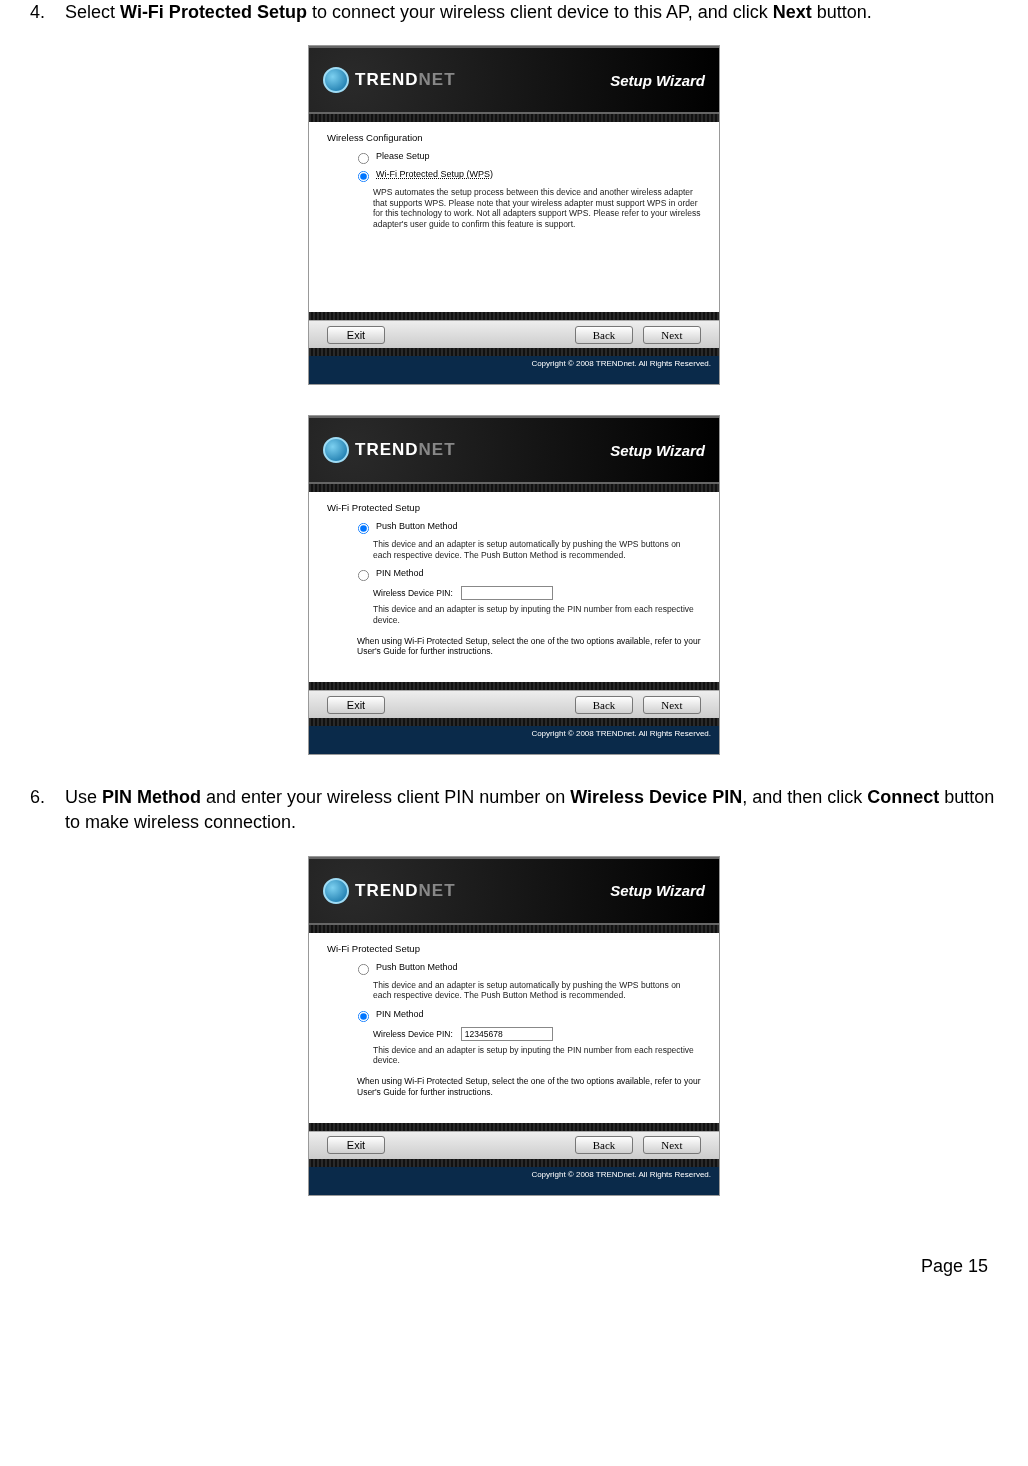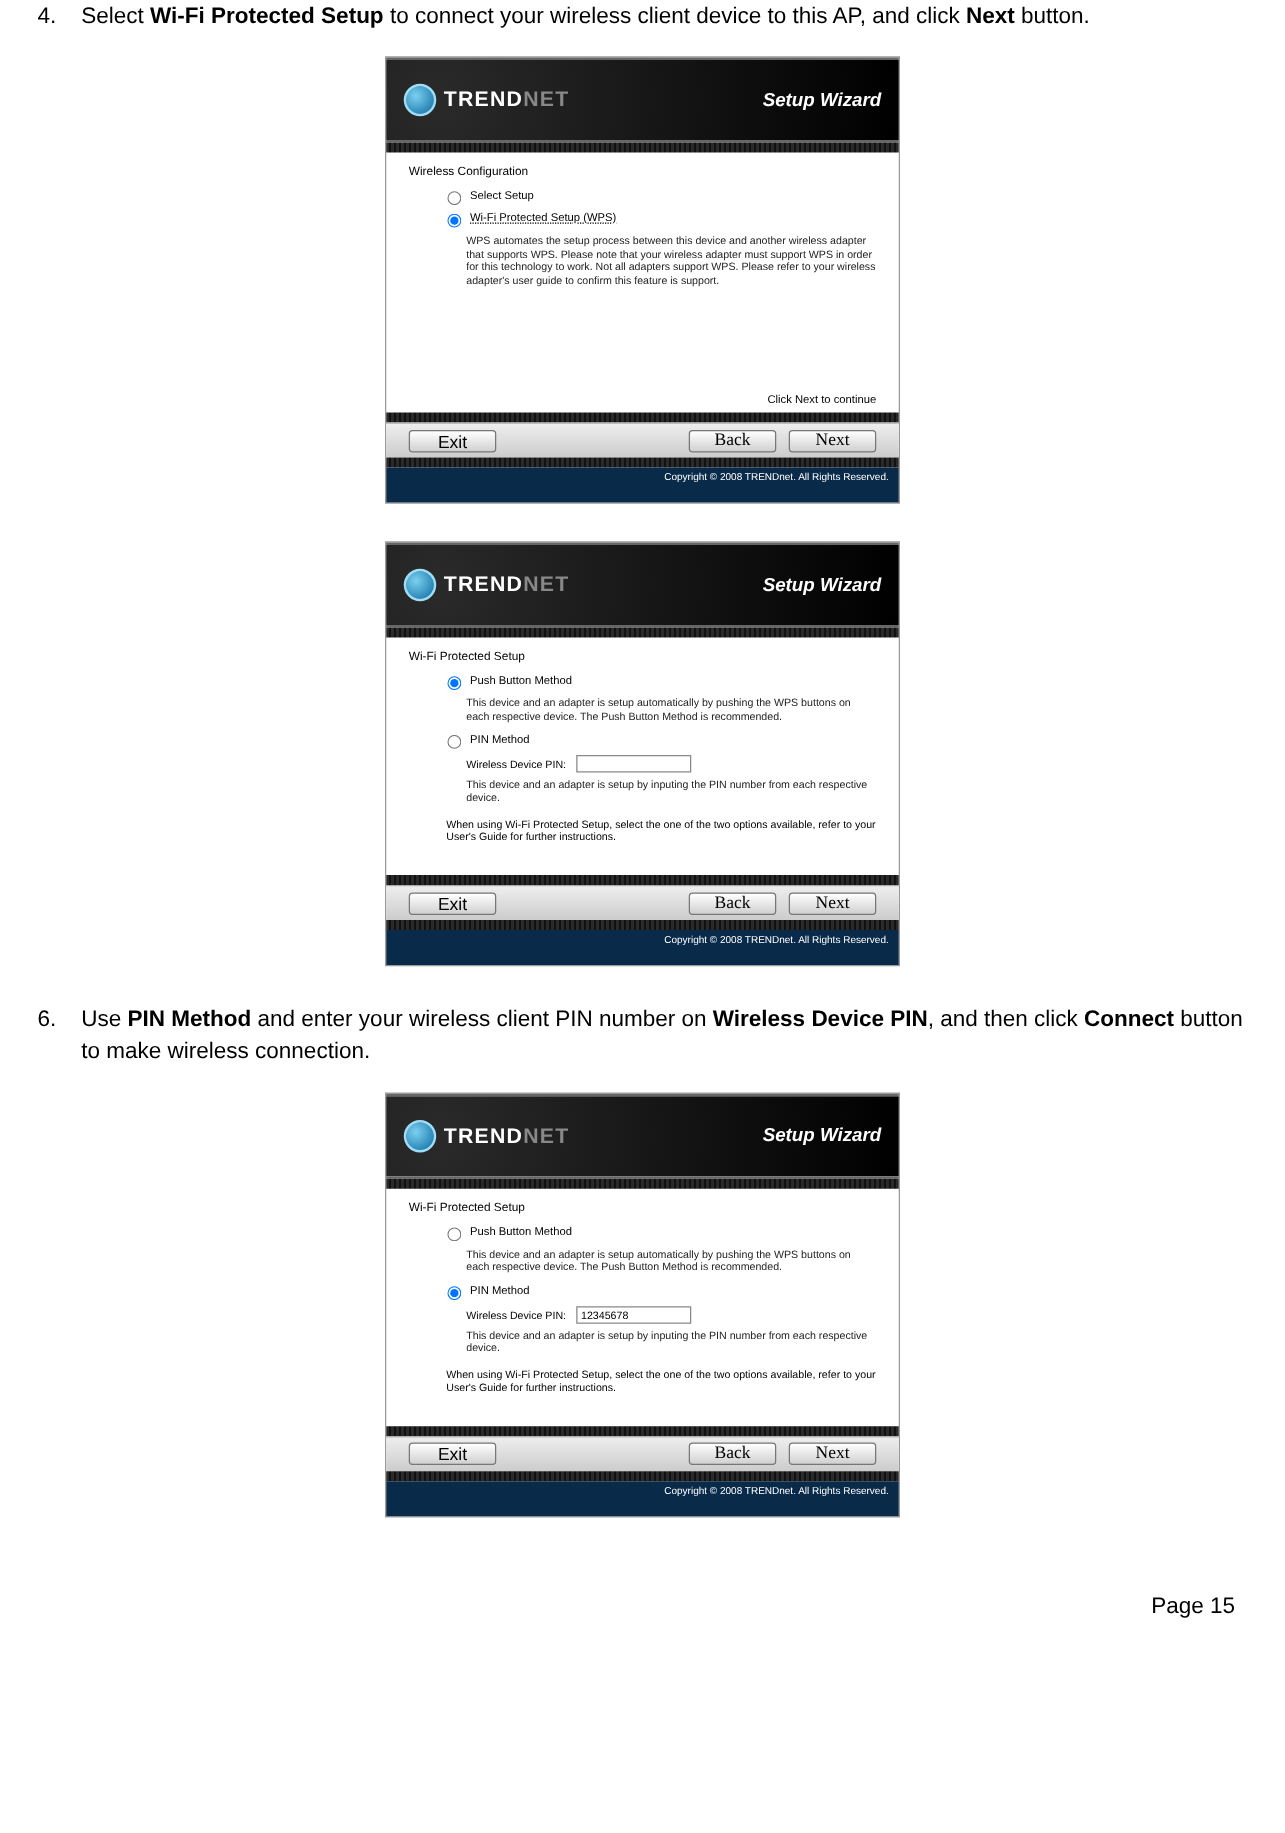--- a/index.html
+++ b/index.html
@@ -34,22 +34,22 @@
   .opt-row input[type=radio] { margin-top: 1px; transform: scale(0.85); }
   .opt-label { font-size: 9px; }
   .opt-label.dotted { text-decoration: underline dotted; }
   .opt-desc { font-size: 8.5px; margin: 2px 0 8px 46px; line-height: 1.25; color: #222; }
   .pin-row { margin: 2px 0 4px 46px; font-size: 8.5px; display: flex; align-items: center; gap: 8px; }
   .pin-row input { width: 92px; height: 14px; font-size: 8.5px; padding: 0 3px; border: 1px solid #888; }
   .note { font-size: 8.5px; margin: 10px 0 4px 30px; line-height: 1.25; }
   .wiz-hint { text-align: right; font-size: 9px; padding: 2px 18px 6px; }
   .wiz-footer-bar { height: 28px; background: linear-gradient(#eee,#ccc); border-top: 1px solid #aaa; display: flex; align-items: center; justify-content: space-between; padding: 0 18px; }
   .wiz-btn {
-    width: 70px; height: 18px;
-    font-size: 14px; text-align: center; line-height: 16px;
+    width: 58px; height: 18px;
+    font-size: 11px; text-align: center; line-height: 16px;
     border: 1px solid #777; border-radius: 3px;
     background: linear-gradient(#fff,#d0d0d0);
     cursor: pointer;
   }
   .wiz-btn-group { display: flex; gap: 10px; font-family: Liberation Serif, serif; }
   .wiz-copyright {
     height: 28px; background: #0a2a4a; color: #fff;
     font-size: 8px; text-align: right; padding: 1px 8px; line-height: 14px;
   }
   .page-footer { text-align: right; font-size: 18px; font-weight: normal; margin-top: 60px; padding-right: 10px; }
@@ -73,29 +73,28 @@
           <span class="brand-white">TREND</span><span class="brand-grey">NET</span>
         </div>
       </div>
       <div class="wiz-title">Setup Wizard</div>
     </div>
     <div class="texture-bar"></div>
     <div class="wiz-body">
       <h4>Wireless Configuration</h4>
       <div class="opt-row">
         <input type="radio" style="">
-        <span class="opt-label">Select Setup</span>
+        <span class="opt-label">Please Setup</span>
       </div>
       <div class="opt-row">
         <input type="radio" checked="" style="">
         <span class="opt-label dotted">Wi-Fi Protected Setup (WPS)</span>
       </div>
       <div class="opt-desc">WPS automates the setup process between this device and another wireless adapter that supports WPS. Please note that your wireless adapter must support WPS in order for this technology to work. Not all adapters support WPS. Please refer to your wireless adapter's user guide to confirm this feature is support.</div>
     </div>
-    <div class="wiz-hint">Click Next to continue</div>
     <div class="texture-bar"></div>
     <div class="wiz-footer-bar">
       <div class="wiz-btn">Exit</div>
       <div class="wiz-btn-group">
         <div class="wiz-btn">Back</div>
         <div class="wiz-btn">Next</div>
       </div>
     </div>
     <div class="texture-bar"></div>
     <div class="wiz-copyright">Copyright © 2008 TRENDnet. All Rights Reserved.</div>

